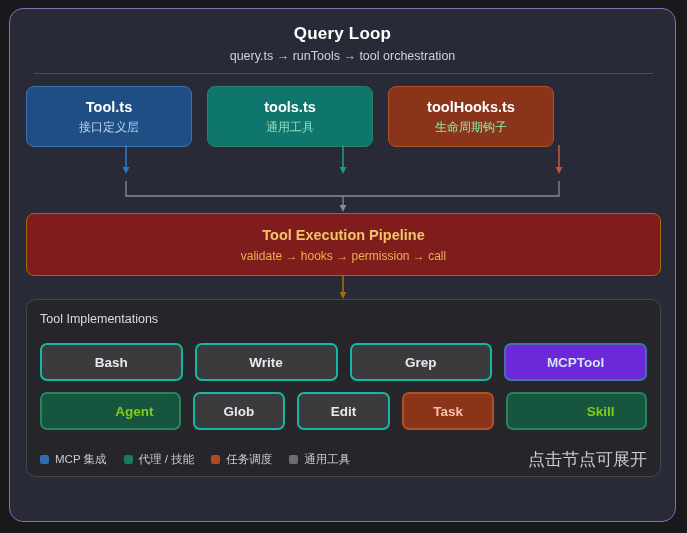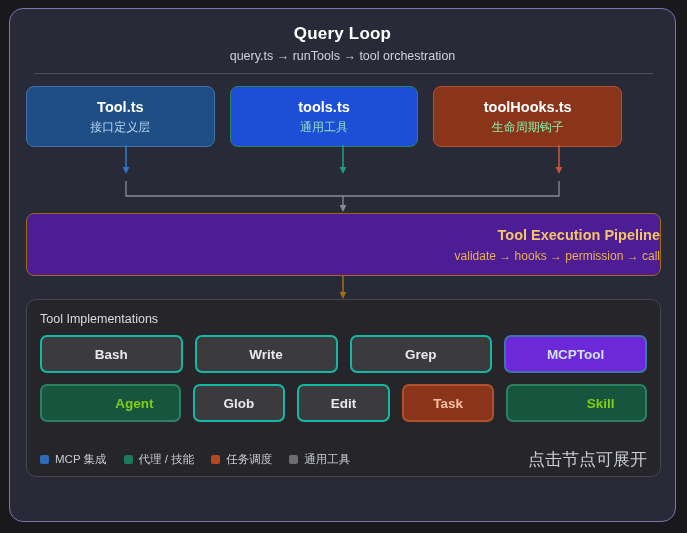--- a/index.html
+++ b/index.html
@@ -61,21 +61,21 @@
     width: 619px;
     height: 1px;
     background: #4a4d5c;
   }
 
   
   .modules {
     position: absolute;
     left: 16px;
     top: 77px;
-    width: 596px;
+    width: 528px;
     display: flex;
     gap: 15px;
   }
   .module {
     flex: 1 1 0;
     height: 61px;
     box-sizing: border-box;
     border-radius: 8px;
     border: 1px solid rgba(255,255,255,0.16);
     display: flex;
@@ -87,21 +87,21 @@
   .module-name {
     font-size: 14.5px;
     font-weight: bold;
     line-height: 18px;
   }
   .module-desc {
     font-size: 12px;
     line-height: 16px;
   }
   .module.blue   { background: #1f4e85; border-color: #3f73ad; }
-  .module.green  { background: #1d4ed8; border-color: #2d8163; }
+  .module.green  { background: #0f766e; border-color: #2d8163; }
   .module.red    { background: #8a3519; border-color: #b0512c; }
   .module.blue  .module-name { color: #ffffff; }
   .module.blue  .module-desc { color: #b9d4f2; }
   .module.green .module-name { color: #ffffff; }
   .module.green .module-desc { color: #97ddbd; }
   .module.red   .module-name { color: #ffffff; }
   .module.red   .module-desc { color: #86efac; }
 
   
   .connectors {
@@ -114,26 +114,26 @@
   }
 
   
   .pipeline {
     position: absolute;
     left: 16px;
     top: 204px;
     width: 635px;
     height: 63px;
     box-sizing: border-box;
-    background: #4c1d95;
+    background: #7f1d1d;
     border: 1px solid #a2690f;
     border-radius: 8px;
     display: flex;
     flex-direction: column;
-    align-items: flex-end;
+    align-items: center;
     justify-content: center;
     gap: 3px;
   }
   .pipeline-title {
     font-size: 14.5px;
     font-weight: bold;
     color: #f3c468;
     line-height: 19px;
   }
   .pipeline-steps {
@@ -152,21 +152,21 @@
     box-sizing: border-box;
     background: #26262a;
     border: 1px solid #46464c;
     border-radius: 10px;
     padding: 11px 13px 10px 13px;
   }
   .impl-heading {
     font-size: 12.5px;
     color: #d9dbe2;
     line-height: 16px;
-    margin-bottom: 8px;
+    margin-bottom: 16px;
   }
   .chip-row {
     display: flex;
     gap: 12px;
     margin-bottom: 11px;
   }
   .chip {
     flex: 1 1 0;
     height: 38px;
     box-sizing: border-box;

